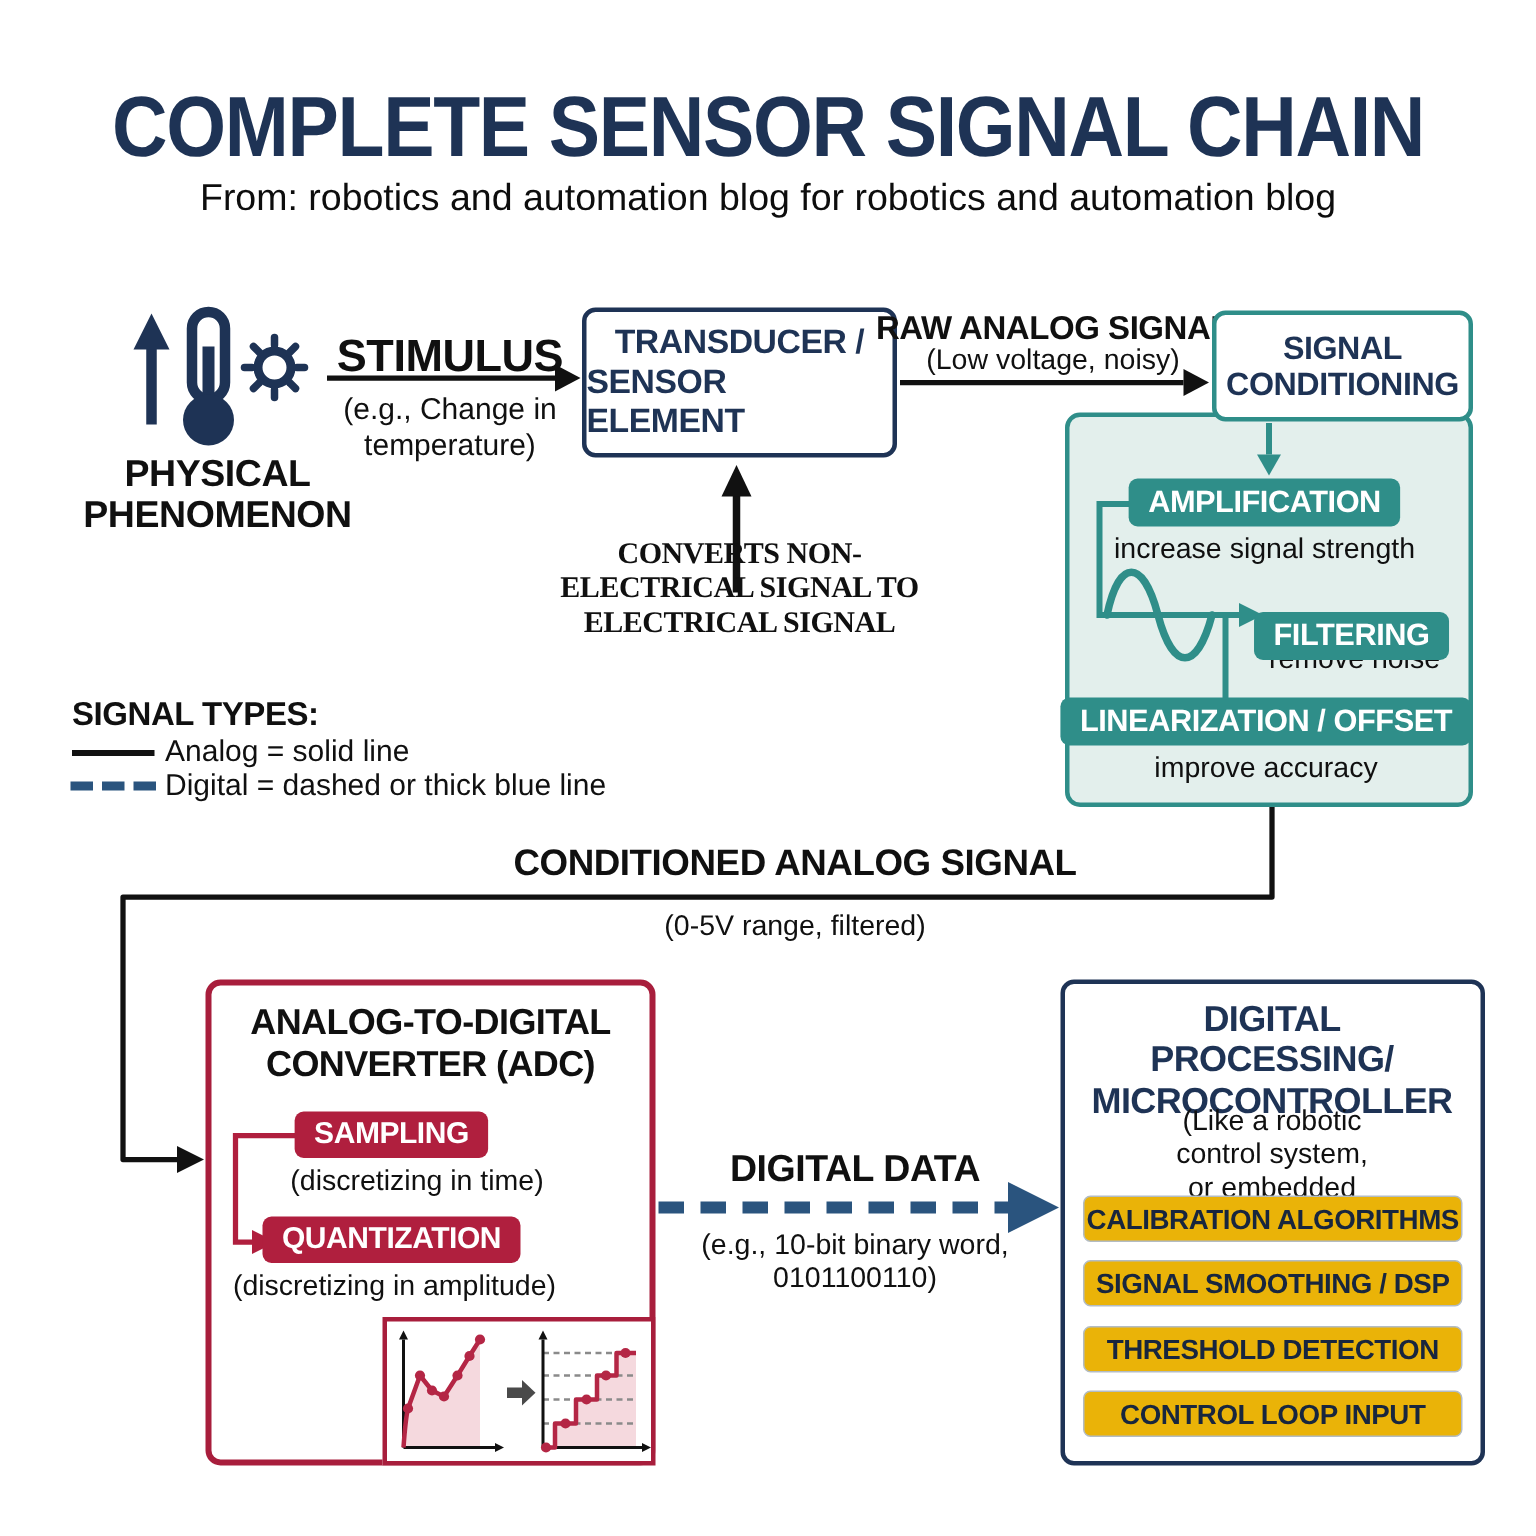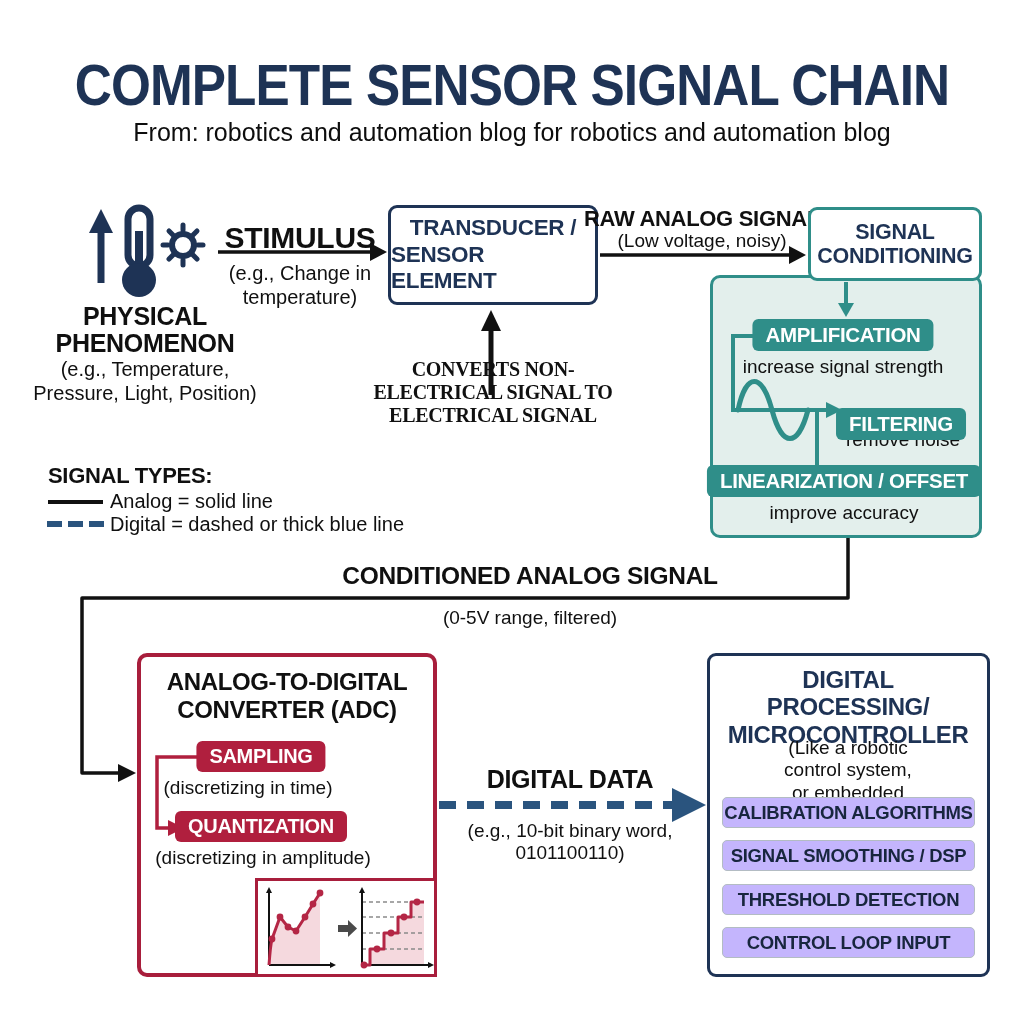--- a/index.html
+++ b/index.html
@@ -28,21 +28,21 @@
   .pill{position:absolute;background:#2f8e89;color:#fff;font-weight:bold;border-radius:6px;
         padding:4px 13px;font-size:20.5px;letter-spacing:-0.3px;white-space:nowrap;
         transform:translateX(-50%);z-index:4;}
   .pill-red{background:#b01f3e;font-size:20px;}
   
   #adc-box{left:137px;top:653px;width:300px;height:324px;border:4px solid #a81e3c;border-radius:10px;}
   #adc-inset{left:255px;top:878px;width:182px;height:99px;border:3px solid #a81e3c;background:#fff;
              box-sizing:border-box;z-index:4;}
   
   #dp-box{left:707px;top:653px;width:283px;height:324px;border:3.5px solid #1e3355;border-radius:9px;}
-  .dp-item{position:absolute;left:722px;width:253px;height:31px;background:#c4b5fd;
+  .dp-item{position:absolute;left:722px;width:253px;height:31px;background:#eab308;
            border:1.5px solid #b3bcc3;border-radius:5px;display:flex;align-items:center;justify-content:center;
            font-size:18.5px;font-weight:bold;color:#18263e;letter-spacing:-0.3px;box-sizing:border-box;}
   
   .legend-analog-line{left:48px;top:500px;width:55px;height:3.5px;background:#111;}
   .dash{position:absolute;top:521px;width:15px;height:6px;background:#2a547e;}
   svg{display:block;}
   #wires{left:0;top:0;z-index:2;pointer-events:none;}
   .z3{z-index:3;}
 </style>
 </head>
@@ -116,24 +116,20 @@
         <path d="M110,52 L114,56"></path>
         <path d="M86,56 L90,52"></path>
         <path d="M110,32 L114,28"></path>
     </g>
   </svg>
 
   <div class="abs ctr z3" style="left:145px;top:303px;font-size:25px;line-height:1.06;transform:translateX(-50%);">
     <div class="lbl-b">PHYSICAL</div>
     <div class="lbl-b">PHENOMENON</div>
   </div>
-  <div class="abs ctr cap z3" style="left:145px;top:358px;font-size:20px;transform:translateX(-50%);">
-    <div>(e.g., Temperature,</div>
-    <div>Pressure, Light, Position)</div>
-  </div>
 
   <div class="abs cx lbl-b z3" style="left:300px;top:221px;font-size:30px;">STIMULUS</div>
   <div class="abs ctr cap z3" style="left:300px;top:262px;font-size:20px;transform:translateX(-50%);">
     <div>(e.g., Change in</div>
     <div>temperature)</div>
   </div>
 
   <div id="transducer-box" class="box z3">
     <div class="t">TRANSDUCER /</div>
     <div class="t">SENSOR ELEMENT</div>
@@ -171,21 +167,21 @@
 
   <div class="abs z3" style="left:110px;top:513px;font-size:20px;">Digital = dashed or thick blue line</div>
   <div class="abs cx cap z3" style="left:530px;top:607px;">(0-5V range, filtered)</div>
 
   <div id="adc-box" class="abs box" style="justify-content:flex-start;"></div>
   <div class="abs ctr z3" style="left:287px;top:668px;font-size:24px;font-weight:bold;line-height:1.18;transform:translateX(-50%);letter-spacing:-0.4px;">
     <div>ANALOG-TO-DIGITAL</div>
     <div>CONVERTER (ADC)</div>
   </div>
   <div class="pill pill-red" style="left:261px;top:741px;">SAMPLING</div>
-  <div class="abs cx cap z3" style="left:248px;top:777px;">(discretizing in time)</div>
+  <div class="abs cx cap z3" style="left:278px;top:777px;">(discretizing in time)</div>
   <div class="pill pill-red" style="left:261px;top:811px;">QUANTIZATION</div>
   <div class="abs cx cap z3" style="left:263px;top:847px;">(discretizing in amplitude)</div>
 
   <div id="adc-inset" class="abs">
     <svg width="176" height="93" viewBox="0 0 176 93">
 
       <g>
         <polygon points="11,84 14,58 22,36 30,46 38,50 47,36 55,23 62,12 62,84" fill="#f5d9de" stroke="none"></polygon>
         <path d="M11,84 H72" stroke="#111" stroke-width="2" fill="none"></path>
         <polygon points="72,81 72,87 78,84" fill="#111"></polygon>

